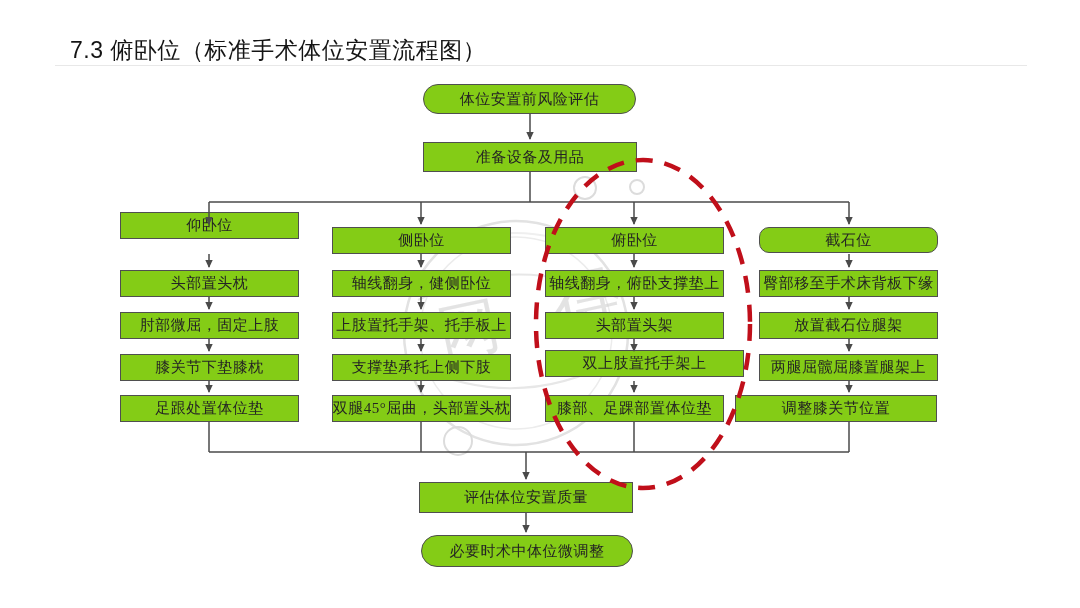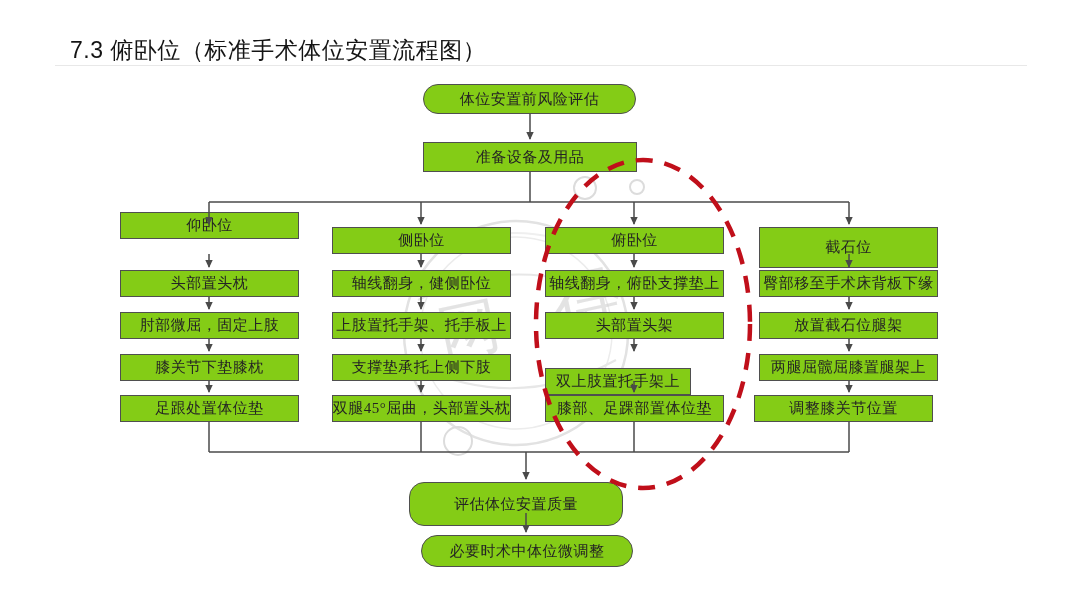--- a/index.html
+++ b/index.html
@@ -62,30 +62,30 @@
 
   <div class="node" style="left:332px;top:227px;width:179px;height:27px;">侧卧位</div>
   <div class="node" style="left:332px;top:270px;width:179px;height:27px;">轴线翻身，健侧卧位</div>
   <div class="node" style="left:332px;top:312px;width:179px;height:27px;">上肢置托手架、托手板上</div>
   <div class="node" style="left:332px;top:354px;width:179px;height:27px;">支撑垫承托上侧下肢</div>
   <div class="node" style="left:332px;top:395px;width:179px;height:27px;">双腿45°屈曲，头部置头枕</div>
 
   <div class="node" style="left:545px;top:227px;width:179px;height:27px;">俯卧位</div>
   <div class="node" style="left:545px;top:270px;width:179px;height:27px;">轴线翻身，俯卧支撑垫上</div>
   <div class="node" style="left:545px;top:312px;width:179px;height:27px;">头部置头架</div>
-  <div class="node" style="left:545px;top:368px;width:146px;height:27px;">双上肢置托手架上</div>
+  <div class="node" style="left:545px;top:350px;width:199px;height:27px;">双上肢置托手架上</div>
   <div class="node" style="left:545px;top:395px;width:179px;height:27px;">膝部、足踝部置体位垫</div>
 
-  <div class="node" style="left:759px;top:227px;width:179px;height:41px;">截石位</div>
+  <div class="node" style="left:759px;top:227px;width:179px;height:26px;border-radius:10px;">截石位</div>
   <div class="node" style="left:759px;top:270px;width:179px;height:27px;">臀部移至手术床背板下缘</div>
   <div class="node" style="left:759px;top:312px;width:179px;height:27px;">放置截石位腿架</div>
   <div class="node" style="left:759px;top:354px;width:179px;height:27px;">两腿屈髋屈膝置腿架上</div>
-  <div class="node" style="left:754px;top:395px;width:179px;height:27px;font-family:Liberation Serif, serif;">调整膝关节位置</div>
+  <div class="node" style="left:735px;top:395px;width:202px;height:27px;font-family:Liberation Serif, serif;">调整膝关节位置</div>
 
-  <div class="node" style="left:409px;top:482px;width:214px;height:44px;border-radius:15px;">评估体位安置质量</div>
+  <div class="node" style="left:419px;top:482px;width:214px;height:31px;">评估体位安置质量</div>
   <div class="node pill" style="left:421px;top:535px;width:212px;height:32px;">必要时术中体位微调整</div>
 
   <svg class="layer line-layer" width="1080" height="608" viewBox="0 0 1080 608">
     <defs>
       <marker id="arw" markerWidth="9" markerHeight="9" refX="7" refY="4.5" orient="auto" markerUnits="userSpaceOnUse">
         <path d="M0,0.8 L8,4.5 L0,8.2 Z" fill="#4a4a4a"></path>
       </marker>
     </defs>
     <g stroke="#4a4a4a" stroke-width="1.5" fill="none">
 

